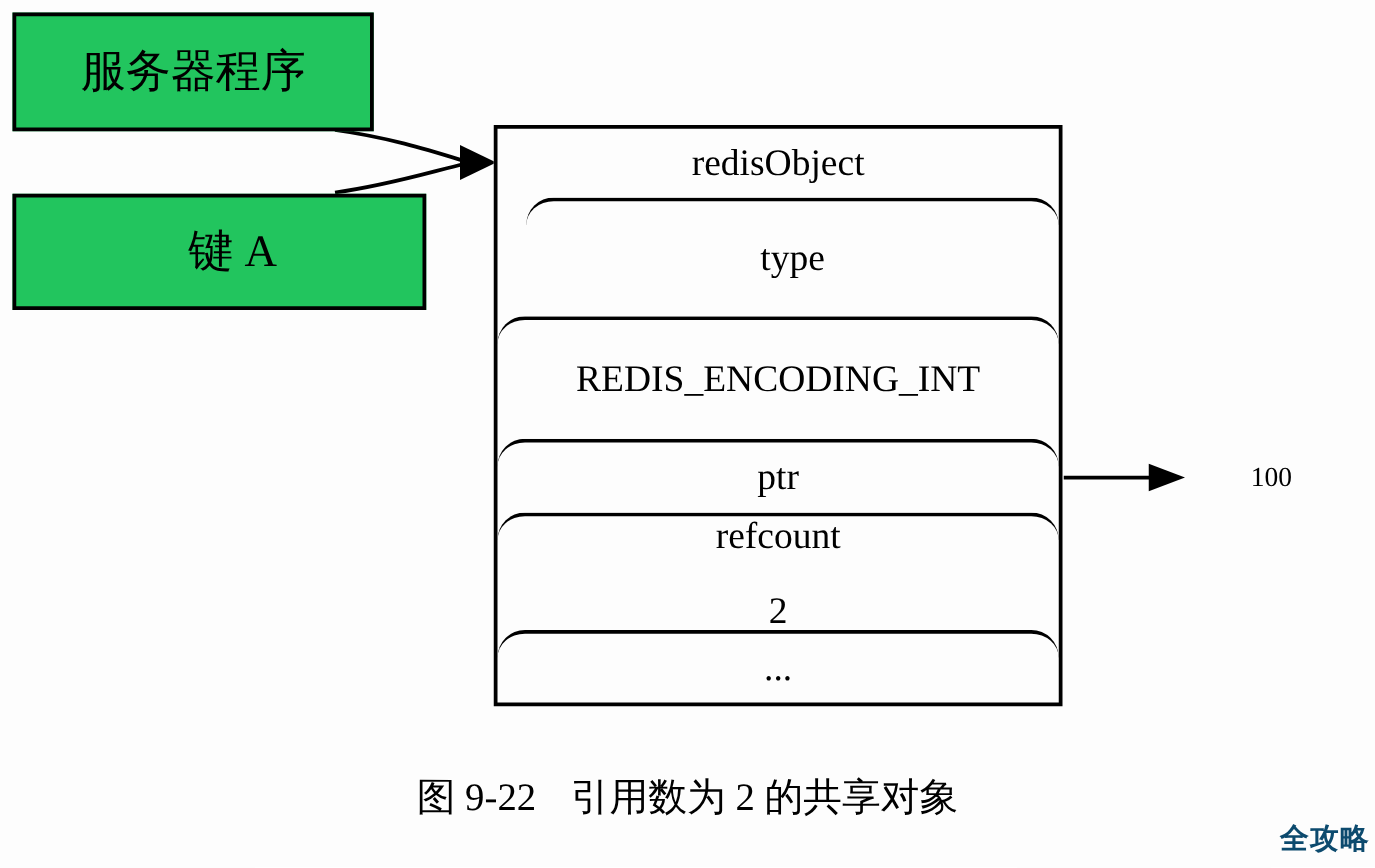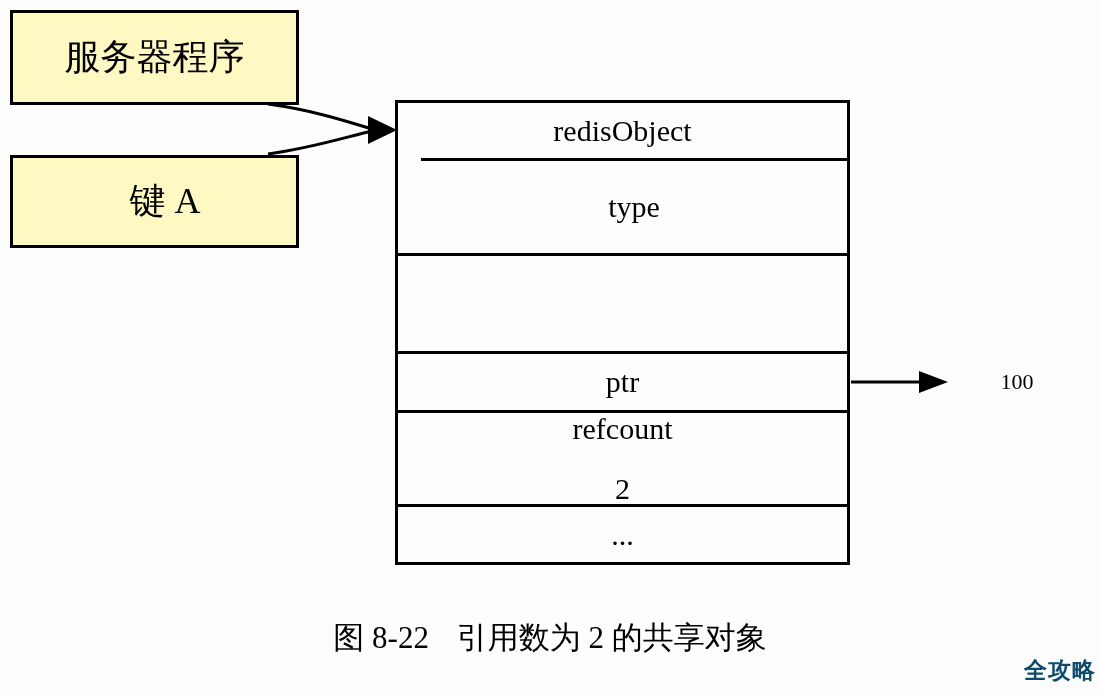--- a/index.html
+++ b/index.html
@@ -19,43 +19,44 @@
     pointer-events: none;
   }
   .box {
     position: absolute;
     border: 3px solid #000;
     box-sizing: border-box;
     display: flex;
     align-items: center;
     justify-content: center;
     font-size: 36px;
-    background: #fef9c3;
+    background: #22c55e;
   }
   .box-server { left: 10px; top: 10px; width: 289px; height: 95px; }
-  .box-key    { left: 10px; top: 155px; width: 289px; height: 93px; padding-left: 21px; }
+  .box-key    { left: 10px; top: 155px; width: 331px; height: 93px; padding-left: 21px; }
   .struct {
     position: absolute;
     left: 395px; top: 100px;
     width: 455px; height: 465px;
     border: 3px solid #000;
     box-sizing: border-box;
     display: flex;
     flex-direction: column;
     background: #fdfdfd;
   }
   .row {
     box-sizing: border-box;
     display: flex;
     flex-direction: column;
     align-items: center;
     justify-content: center;
     font-size: 30px;
     line-height: 40px;
     text-align: center;
+    border-radius: 22px;
   }
   .row + .row { border-top: 3px solid #000; }
   .r1 { height: 55px; }
   .r2 { height: 95px; margin-left: 23px; }
   .r3 { height: 98px; }
   .r4 { height: 59px; }
   .r5 { height: 94px; gap: 20px; }
   .r6 { flex: 1; }
   .ptr-value {
     position: absolute;
@@ -105,35 +106,36 @@
   </div>
 
   <div class="struct">
     <div class="row r1">
       <span>redisObject</span>
     </div>
     <div class="row r2">
       <span>type</span>
     </div>
     <div class="row r3">
+      <span>REDIS_ENCODING_INT</span>
     </div>
     <div class="row r4">
       <span>ptr</span>
     </div>
     <div class="row r5">
       <span>refcount</span>
       <span>2</span>
     </div>
     <div class="row r6">
       <span>...</span>
     </div>
   </div>
 
   <div class="ptr-value">100</div>
 
   <div class="caption">
-    <span class="caption-label">图 8-22</span>
+    <span class="caption-label">图 9-22</span>
     <span class="caption-title">引用数为 2 的共享对象</span>
   </div>
 
   <div class="watermark">全攻略</div>
 
 </div>
 
 </body></html>

